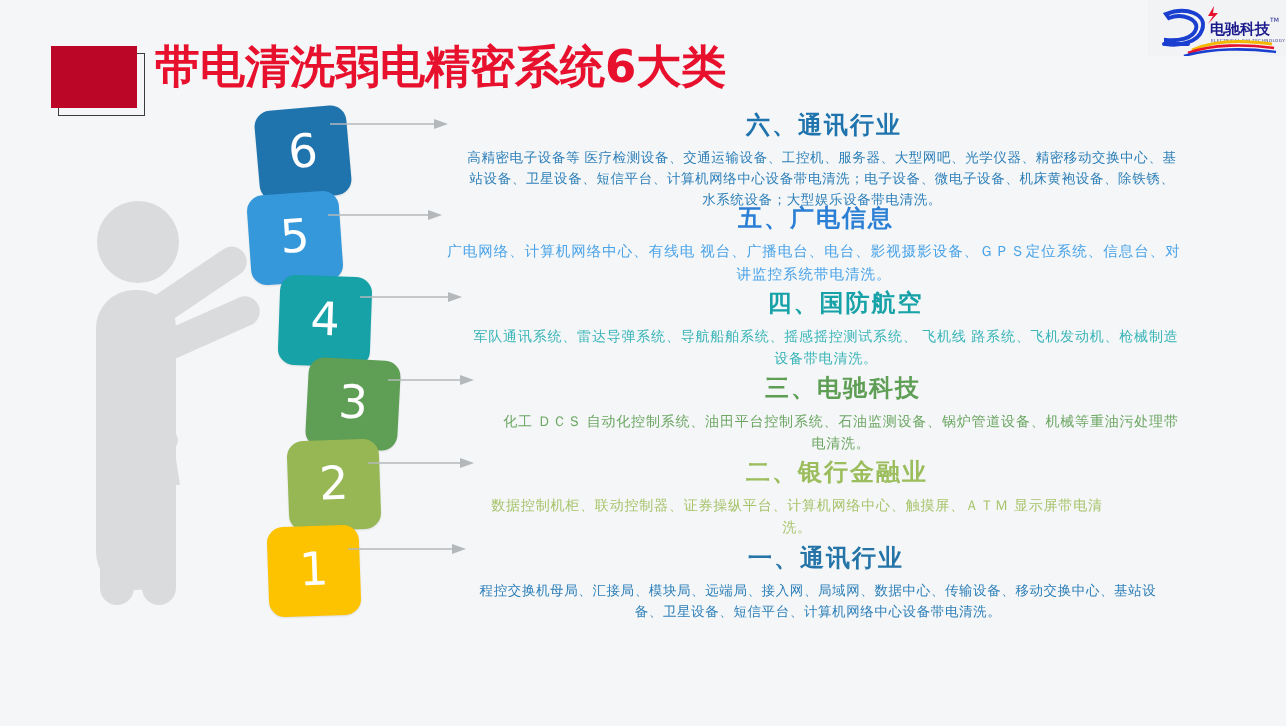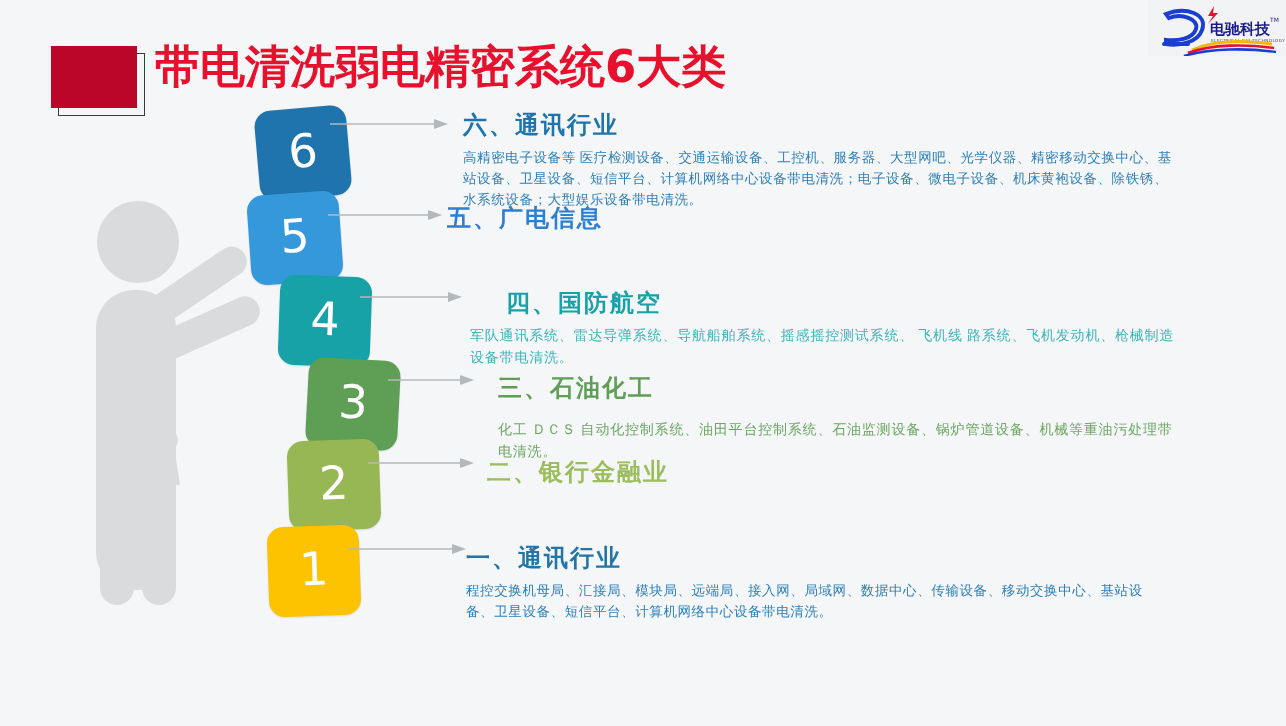--- a/index.html
+++ b/index.html
@@ -70,34 +70,34 @@
     line-height: 1;
     font-family: "DejaVu Sans", "Liberation Sans", sans-serif;
     box-shadow: 0 1px 2px rgba(0,0,0,0.10);
   }
   .block span { display: block; transform: translateY(-2px); }
 
   
   .arrow { position: absolute; }
 
   
-  .section { position: absolute; }
+  .section { position: absolute; text-align: center; }
   .sec-head {
     font-size: 24px;
     font-weight: bold;
     line-height: 30px;
     letter-spacing: 2px;
     white-space: nowrap;
     font-family: "DejaVu Sans", "Liberation Sans", sans-serif;
   }
   .sec-body {
     font-size: 13.5px;
     line-height: 21px;
     letter-spacing: 0.6px;
-    font-family: Liberation Serif, serif;
+    font-family: Liberation Sans, sans-serif;
   }
 </style>
 </head>
 <body>
 
 <div id="slide">
 
   <div class="logo-wrap">
     <svg class="logo-svg" width="138" height="56" viewBox="0 0 138 56">
       <rect x="0" y="0" width="138" height="56" fill="#f1f3f5"></rect>
@@ -182,34 +182,36 @@
     <polygon points="104,20 118,25 104,30" fill="#b4b8bb"></polygon>
   </svg>
 
   <div class="section" style="left:463px; top:110px; width:722px;">
     <div class="sec-head" style="color:#1f74ae;">六、通讯行业</div>
     <div class="sec-body" style="color:#2d7fb8; margin-top:7px; width:718px;">高精密电子设备等 医疗检测设备、交通运输设备、工控机、服务器、大型网吧、光学仪器、精密移动交换中心、基站设备、卫星设备、短信平台、计算机网络中心设备带电清洗；电子设备、微电子设备、机床黄袍设备、除铁锈、水系统设备；大型娱乐设备带电清洗。</div>
   </div>
 
   <div class="section" style="left:447px; top:203px; width:738px;">
     <div class="sec-head" style="color:#2b7fd4;">五、广电信息</div>
+    <div class="sec-body" style="color:#4aa3e8; margin-top:7px; width:734px; font-size:14.5px; line-height:23px; letter-spacing:1px;">广电网络、计算机网络中心、有线电 视台、广播电台、电台、影视摄影设备、ＧＰＳ定位系统、信息台、对讲监控系统带电清洗。</div>
   </div>
 
   <div class="section" style="left:470px; top:288px; width:715px;">
     <div class="sec-head" style="color:#17a2a8;margin-left:36px;">四、国防航空</div>
     <div class="sec-body" style="color:#3bb5b8; margin-top:7px; width:712px; font-size:14px; line-height:22px; letter-spacing:0.8px;">军队通讯系统、雷达导弹系统、导航船舶系统、摇感摇控测试系统、 飞机线 路系统、飞机发动机、枪械制造设备带电清洗。</div>
   </div>
 
   <div class="section" style="left:498px; top:373px; width:690px;">
-    <div class="sec-head" style="color:#5e9e55;">三、石油化工</div>
-    <div class="sec-body" style="color:#6da763; margin-top:16px; width:686px; font-size:14px; line-height:22px; letter-spacing:0.8px;">化工 ＤＣＳ 自动化控制系统、油田平台控制系统、石油监测设备、锅炉管道设备、机械等重油污处理带 电清洗。</div>
+    <div class="sec-head" style="color:#5e9e55;">三、电驰科技</div>
+    <div class="sec-body" style="color:#6da763; margin-top:7px; width:686px; font-size:14px; line-height:22px; letter-spacing:0.8px;">化工 ＤＣＳ 自动化控制系统、油田平台控制系统、石油监测设备、锅炉管道设备、机械等重油污处理带 电清洗。</div>
   </div>
 
   <div class="section" style="left:487px; top:457px; width:700px;">
     <div class="sec-head" style="color:#9bbd5c;">二、银行金融业</div>
+    <div class="sec-body" style="color:#a8c46b; margin-top:7px; width:620px; font-size:14px; line-height:22px; letter-spacing:0.8px;">数据控制机柜、联动控制器、证券操纵平台、计算机网络中心、触摸屏、ＡＴＭ 显示屏带电清洗。</div>
   </div>
 
   <div class="section" style="left:466px; top:543px; width:720px;">
     <div class="sec-head" style="color:#2474a8;">一、通讯行业</div>
     <div class="sec-body" style="color:#2d7fb8; margin-top:7px; width:704px;">程控交换机母局、汇接局、模块局、远端局、接入网、局域网、数据中心、传输设备、移动交换中心、基站设备、卫星设备、短信平台、计算机网络中心设备带电清洗。</div>
   </div>
 
 </div>
 
 </body></html>

